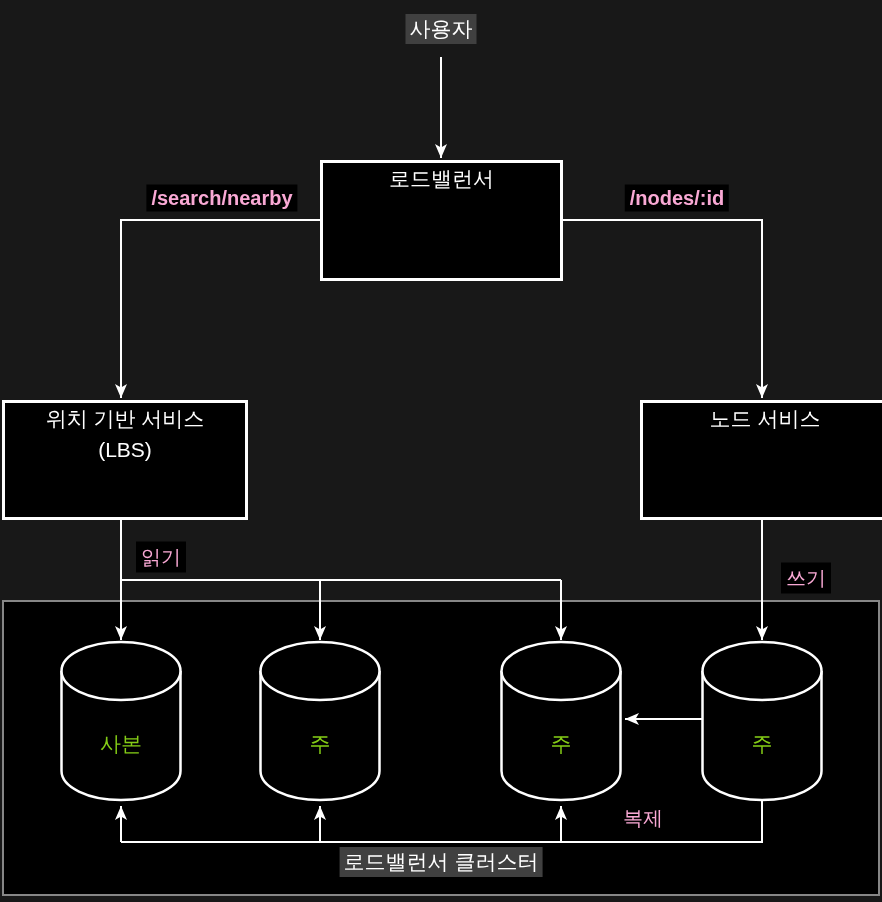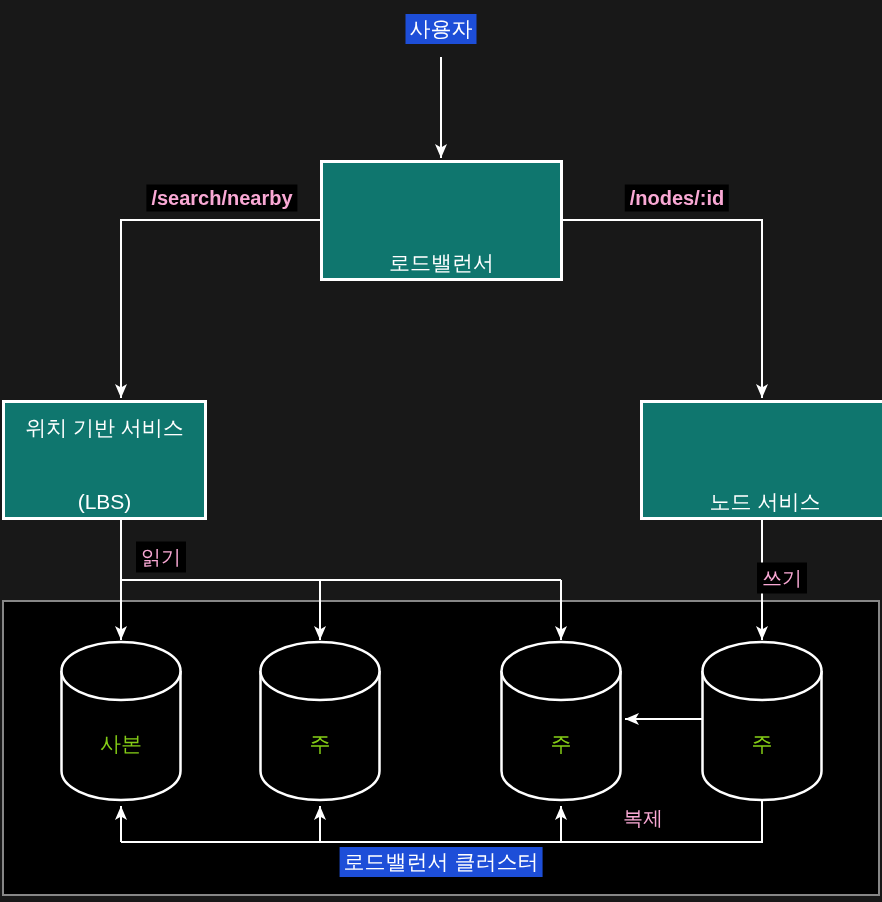--- a/index.html
+++ b/index.html
@@ -6,34 +6,34 @@
   .canvas{
     position:relative;width:882px;height:902px;background:#181818;
     overflow:hidden;font-family:"Liberation Sans","DejaVu Sans",sans-serif;color:#fff;
   }
   .canvas svg{position:absolute;left:0;top:0;z-index:1;}
   .cluster{
     position:absolute;left:2px;top:600px;width:878px;height:296px;
     background:#000;border:2px solid #878787;box-sizing:border-box;z-index:0;
   }
   .node{
-    position:absolute;background:#0f766e;border:3px solid #fff;box-sizing:border-box;
-    display:flex;flex-direction:column;align-items:center;justify-content:flex-end;
+    position:absolute;background:#000000;border:3px solid #fff;box-sizing:border-box;
+    display:flex;flex-direction:column;align-items:center;justify-content:flex-start;
     text-align:center;font-size:21px;line-height:31px;z-index:2;
   }
   .node-lb{left:320px;top:160px;width:243px;height:121px;}
-  .node-lbs{left:2px;top:400px;width:205px;height:120px;gap:43px;}
+  .node-lbs{left:2px;top:400px;width:246px;height:120px;}
   .node-nodesvc{left:640px;top:400px;width:250px;height:120px;}
   .edge-label{
     position:absolute;background:#000;color:#f9a8d4;padding:2px 5px;
     font-size:20px;white-space:nowrap;transform:translate(-50%,-50%);z-index:2;
   }
   .edge-label.path{font-weight:700;font-size:20px;}
   .free-label{
-    position:absolute;background:#1d4ed8;color:#fff;padding:1px 4px;
+    position:absolute;background:#404040;color:#fff;padding:1px 4px;
     font-size:21px;white-space:nowrap;transform:translate(-50%,-50%);z-index:2;
   }
   .db-label{
     position:absolute;color:#84cc16;font-size:21px;white-space:nowrap;
     transform:translate(-50%,-50%);z-index:2;
   }
 </style>
 </head>
 <body>
 
@@ -93,21 +93,21 @@
     <span>(LBS)</span>
   </div>
 
   <div class="node node-nodesvc">
     <span>노드 서비스</span>
   </div>
 
   <div class="edge-label path" style="left:222px;top:198px;">/search/nearby</div>
   <div class="edge-label path" style="left:661px;top:198px;margin-left:16px;">/nodes/:id</div>
   <div class="edge-label" style="left:161px;top:557px;">읽기</div>
-  <div class="edge-label" style="left:782px;top:578px;">쓰기</div>
+  <div class="edge-label" style="left:806px;top:578px;">쓰기</div>
   <div class="edge-label" style="left:643px;top:818px;">복제</div>
 
   <div class="db-label" style="left:121px;top:744px;">사본</div>
   <div class="db-label" style="left:320px;top:744px;">주</div>
   <div class="db-label" style="left:561px;top:744px;">주</div>
   <div class="db-label" style="left:762px;top:744px;">주</div>
 
   <div class="free-label" style="left:441px;top:862px;">로드밸런서 클러스터</div>
 
 </div>

